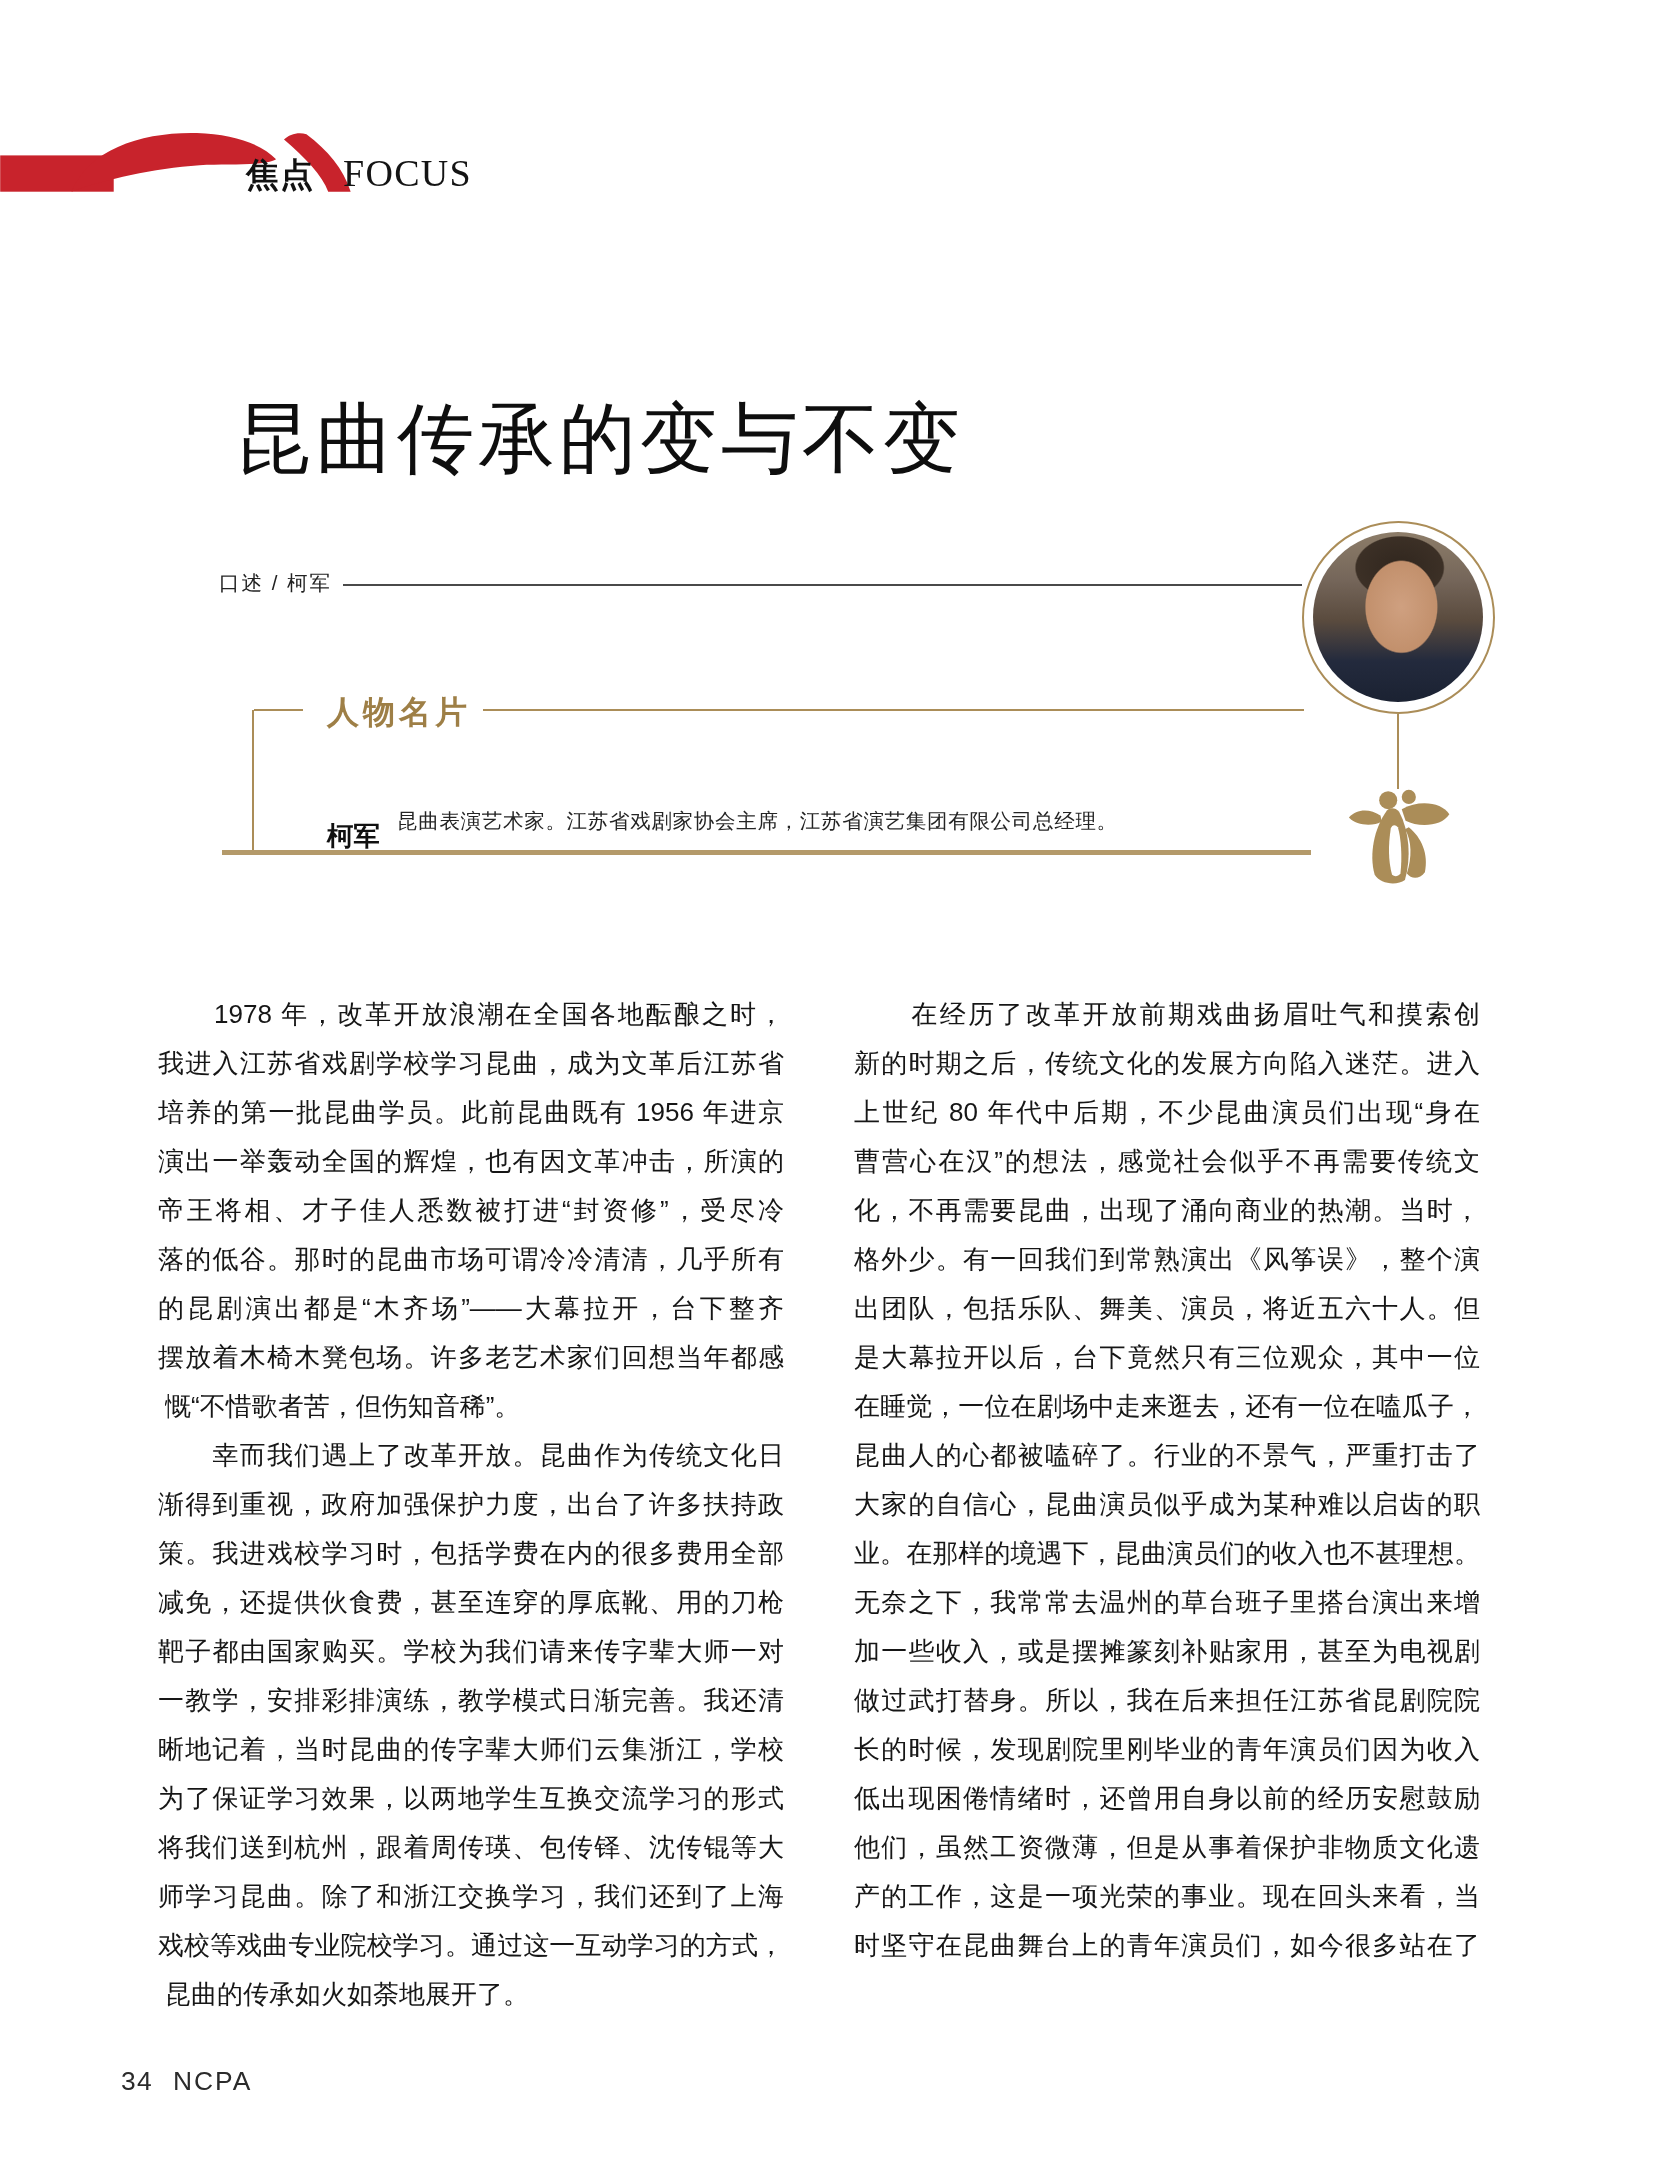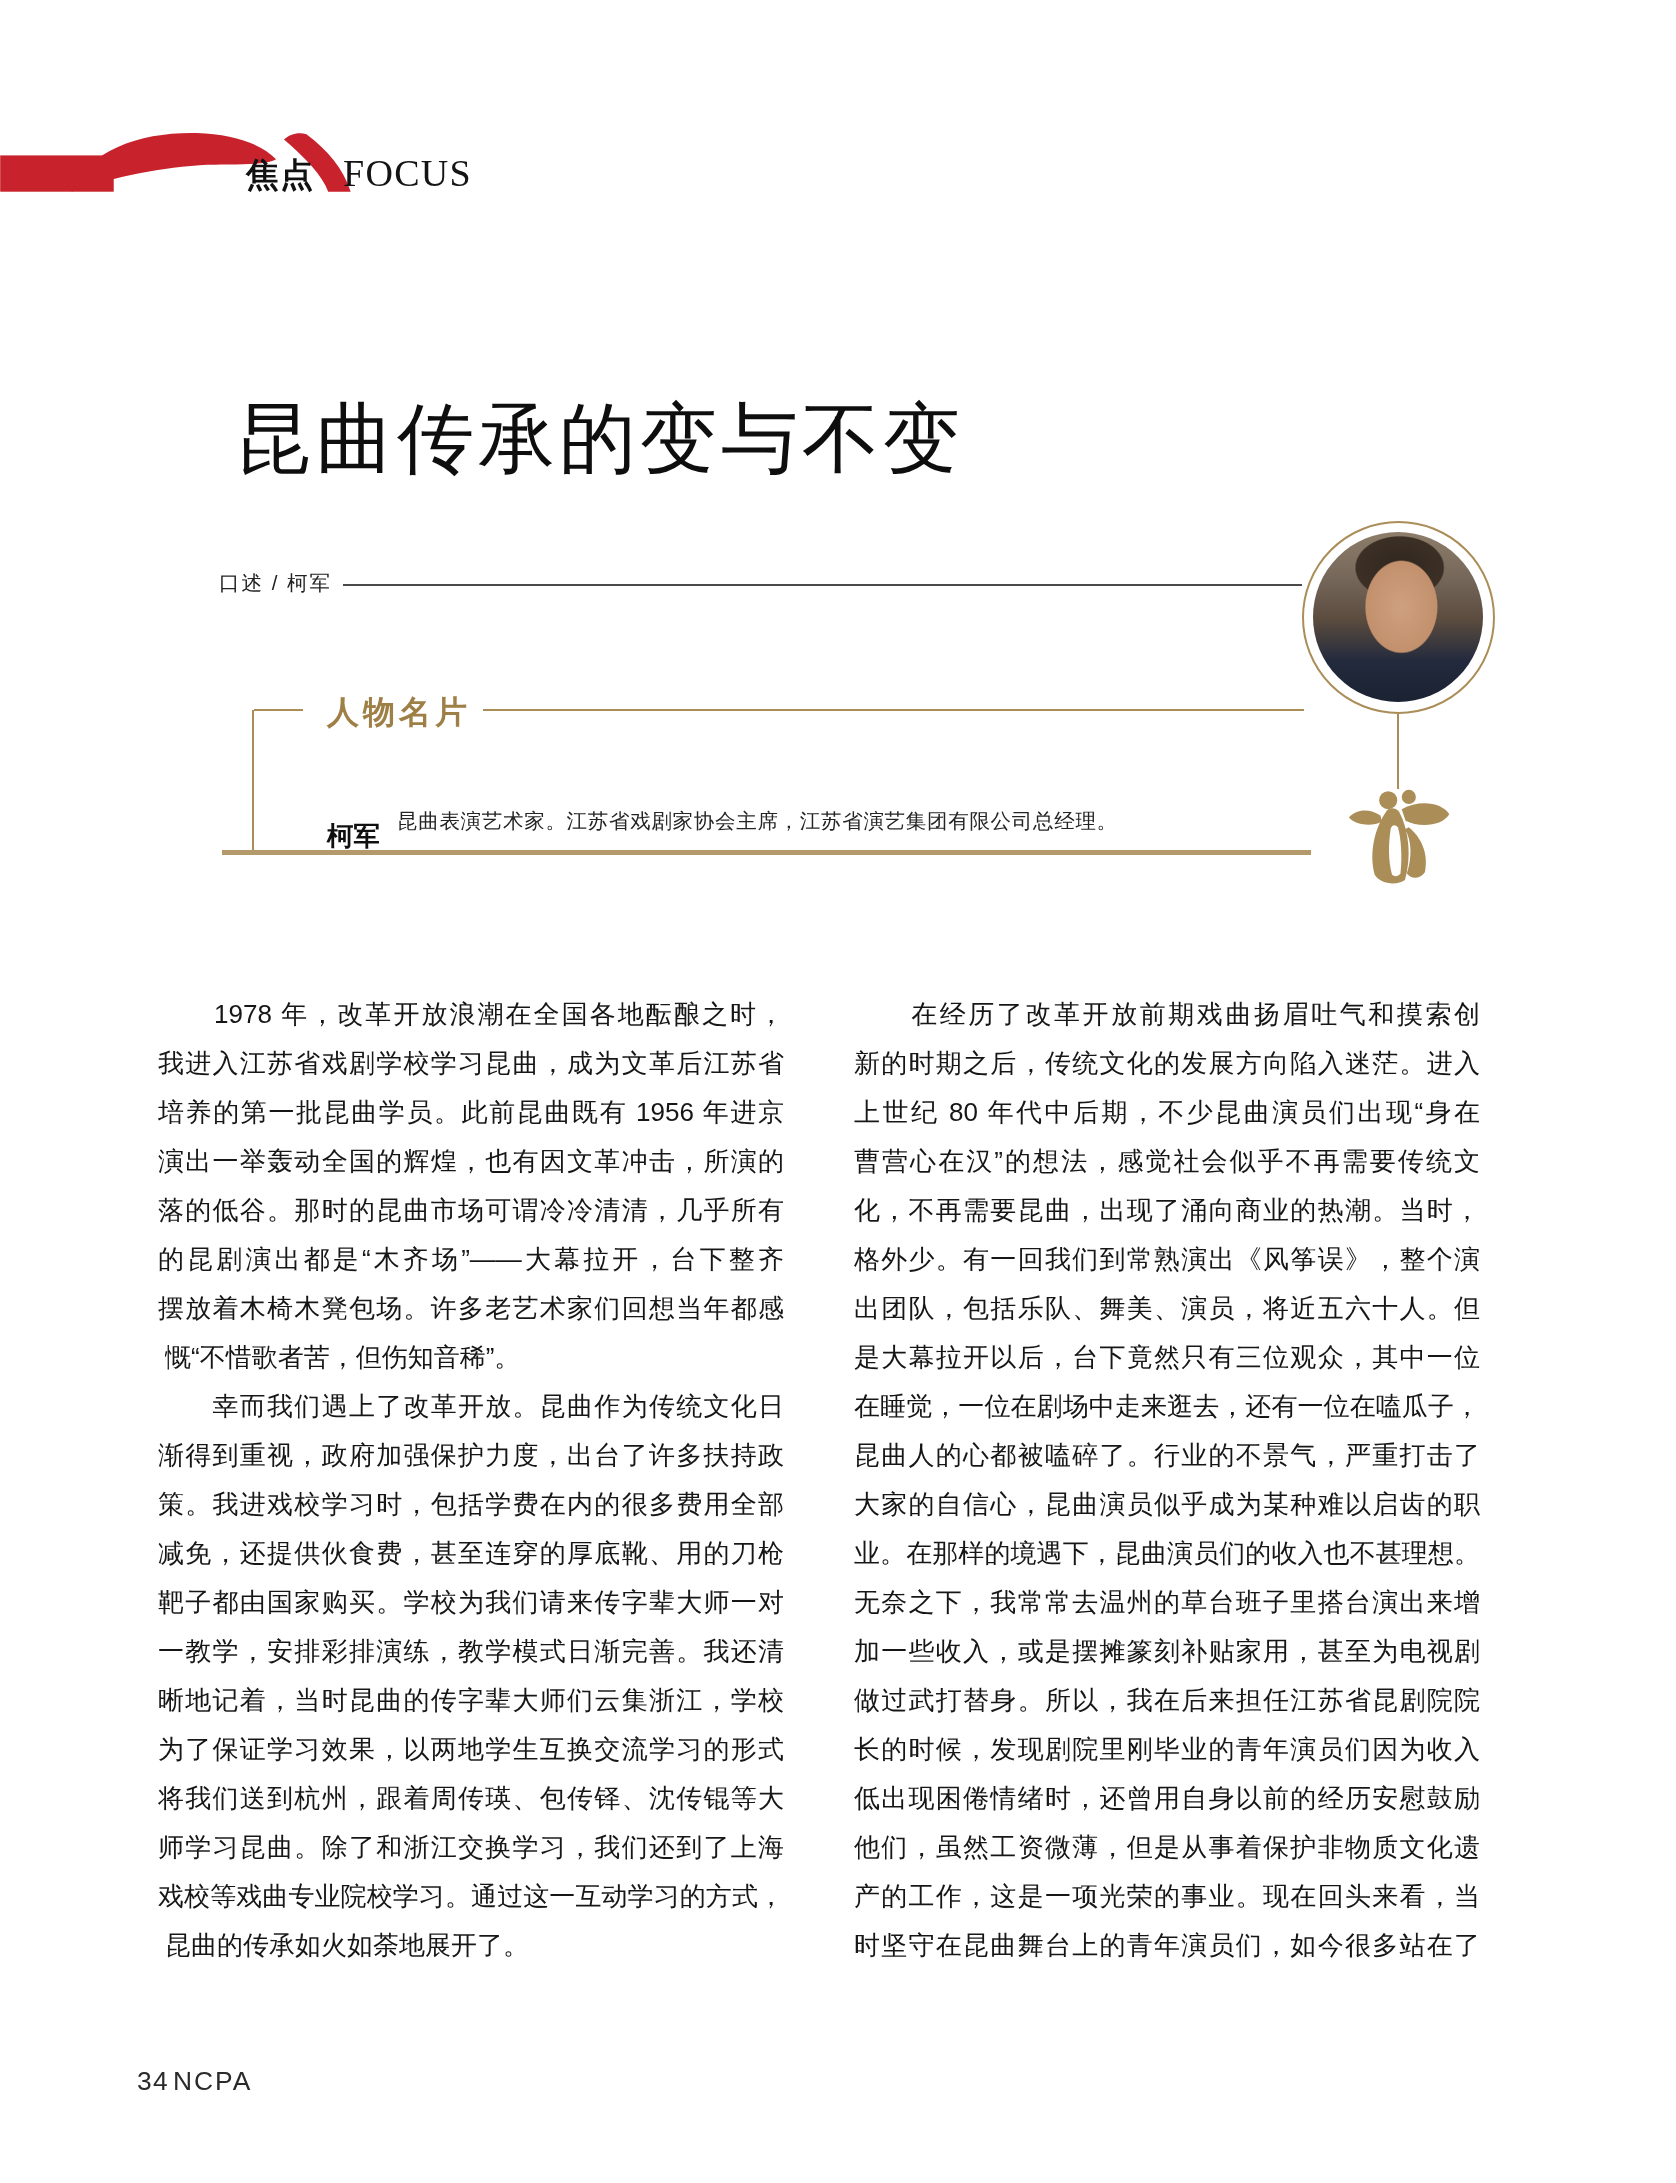--- a/index.html
+++ b/index.html
@@ -100,21 +100,21 @@
   .tline{
     height:49px; line-height:49px;
     white-space:nowrap; overflow:hidden;
     text-align:justify;
     -moz-text-align-last:justify;
     text-align-last:justify;
   }
   .tline.flush{ text-align:left; -moz-text-align-last:left; text-align-last:left;margin-left:7px; }
 
   
-  .page-number{ left:121px; top:2066px; font-size:26.4px; color:#2b2b2b; letter-spacing:1.3px;margin-left:16px; }
+  .page-number{ left:121px; top:2066px; font-size:26.4px; color:#2b2b2b; letter-spacing:1.3px; }
   .brand{ left:173px; top:2066px; font-size:26.4px; color:#2b2b2b; letter-spacing:2px; }
 </style>
 </head>
 <body>
 
 <svg class="abs banner-svg" viewBox="0 0 560 100" aria-hidden="true">
   <rect x="0" y="40" width="172" height="55" fill="#c8232c"></rect>
   <path d="M108,95 C134,30 216,4 298,6 C352,8 396,22 418,46 C400,57 346,52 302,55 C232,60 160,76 108,95 Z" fill="#c8232c"></path>
   <path d="M430,16 C462,44 488,70 497,95 L531,95 C520,60 496,32 464,8 C452,4 438,8 430,16 Z" fill="#c8232c"></path>
 </svg>
@@ -147,20 +147,21 @@
   <path d="M68,62 C64,88 64,112 70,134 C74,137 79,137 83,132 C86,106 84,76 79,60 C75,55 70,56 68,62 Z" fill="#ffffff"></path>
   <path d="M96,60 C116,76 127,102 121,130 C113,141 100,141 93,132 C101,107 101,81 90,63 Z" fill="#ab8d58"></path>
 </svg>
 
 <main>
   <div class="abs column col-left">
       <div class="tline">　　1978 年，改革开放浪潮在全国各地酝酿之时，</div>
       <div class="tline">我进入江苏省戏剧学校学习昆曲，成为文革后江苏省</div>
       <div class="tline">培养的第一批昆曲学员。此前昆曲既有 1956 年进京</div>
       <div class="tline">演出一举轰动全国的辉煌，也有因文革冲击，所演的</div>
+      <div class="tline">帝王将相、才子佳人悉数被打进“封资修”，受尽冷</div>
       <div class="tline">落的低谷。那时的昆曲市场可谓冷冷清清，几乎所有</div>
       <div class="tline">的昆剧演出都是“木齐场”——大幕拉开，台下整齐</div>
       <div class="tline">摆放着木椅木凳包场。许多老艺术家们回想当年都感</div>
       <div class="tline flush">慨“不惜歌者苦，但伤知音稀”。</div>
       <div class="tline">　　幸而我们遇上了改革开放。昆曲作为传统文化日</div>
       <div class="tline">渐得到重视，政府加强保护力度，出台了许多扶持政</div>
       <div class="tline">策。我进戏校学习时，包括学费在内的很多费用全部</div>
       <div class="tline">减免，还提供伙食费，甚至连穿的厚底靴、用的刀枪</div>
       <div class="tline">靶子都由国家购买。学校为我们请来传字辈大师一对</div>
       <div class="tline">一教学，安排彩排演练，教学模式日渐完善。我还清</div>

